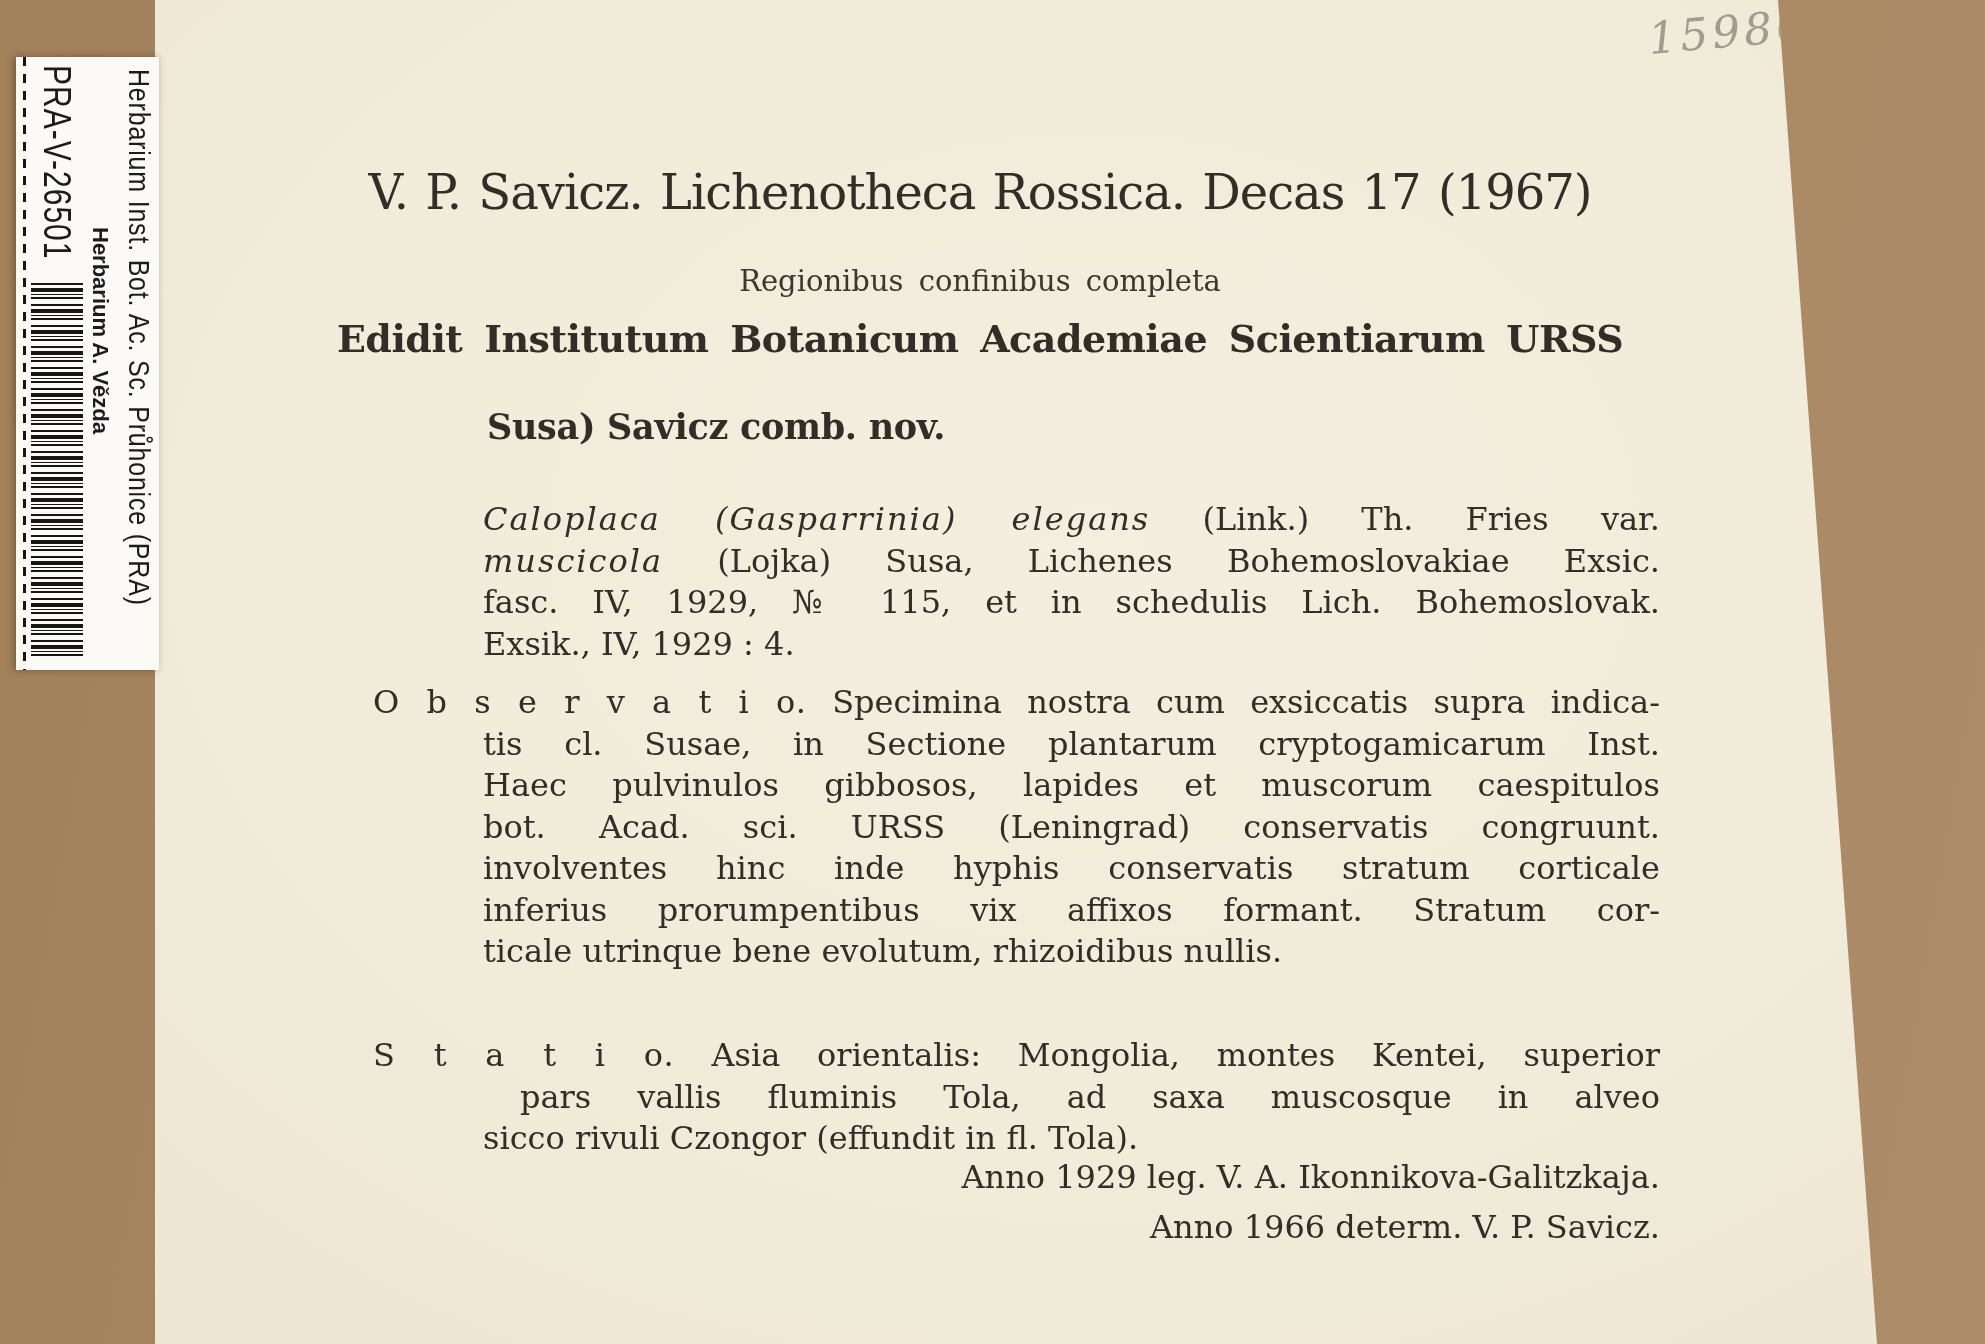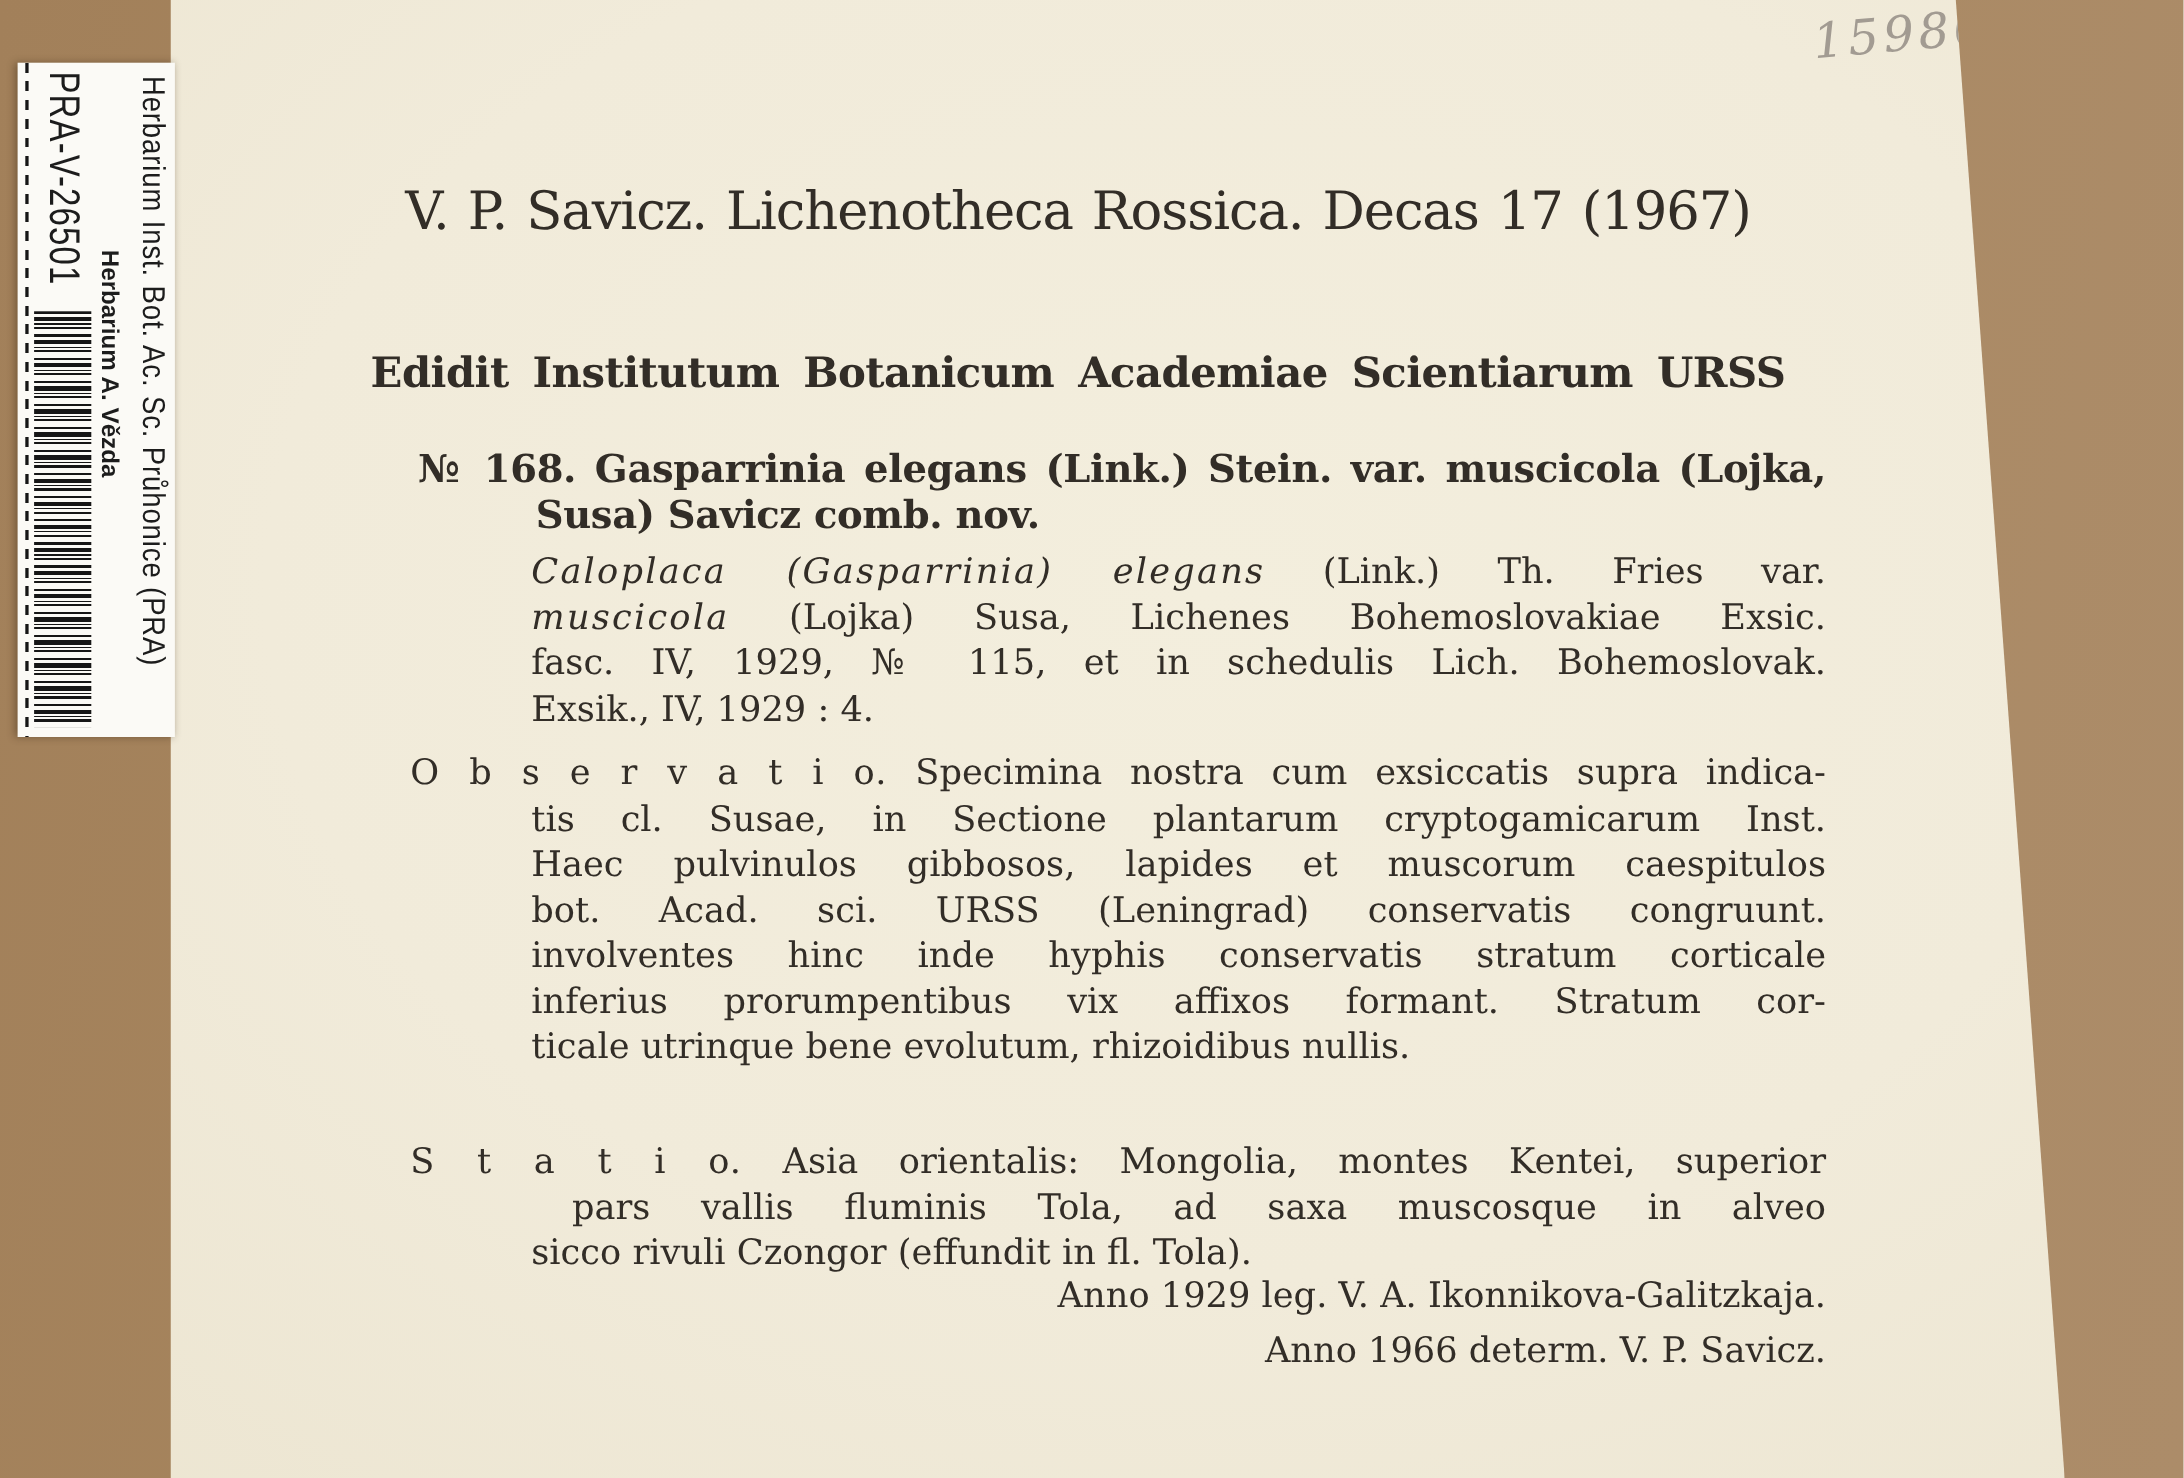--- a/index.html
+++ b/index.html
@@ -74,25 +74,25 @@
 </style>
 </head>
 <body>
 
 <div id="paper">
 
   <div id="pencil">15980</div>
 
   <div id="title" class="centerline ink">V. P. Savicz. Lichenotheca Rossica. Decas 17 (1967)</div>
 
+  <div id="subtitle" class="centerline">Regionibus confinibus completa</div>
 
   <div id="edidit" class="centerline ink">Edidit Institutum Botanicum Academiae Scientiarum URSS</div>
 
   <div id="species" class="par ink">
-    <div class="jl"><span>№ 168.</span> <span>Gasparrinia elegans (Link.) Stein. var. muscicola (Lojka,</span></div>
     <div class="cont lastline">Susa) Savicz comb. nov.</div>
   </div>
 
   <div id="synonym" class="par ink">
     <div class="jl"><span class="it">Caloplaca (Gasparrinia) elegans</span><span> (Link.) Th. Fries var.</span></div>
     <div class="jl"><span class="it">muscicola</span><span> (Lojka) Susa, Lichenes Bohemoslovakiae Exsic.</span></div>
     <div class="jl">fasc. IV, 1929, № 115, et in schedulis Lich. Bohemoslovak.</div>
     <div class="lastline">Exsik., IV, 1929 : 4.</div>
   </div>
 

